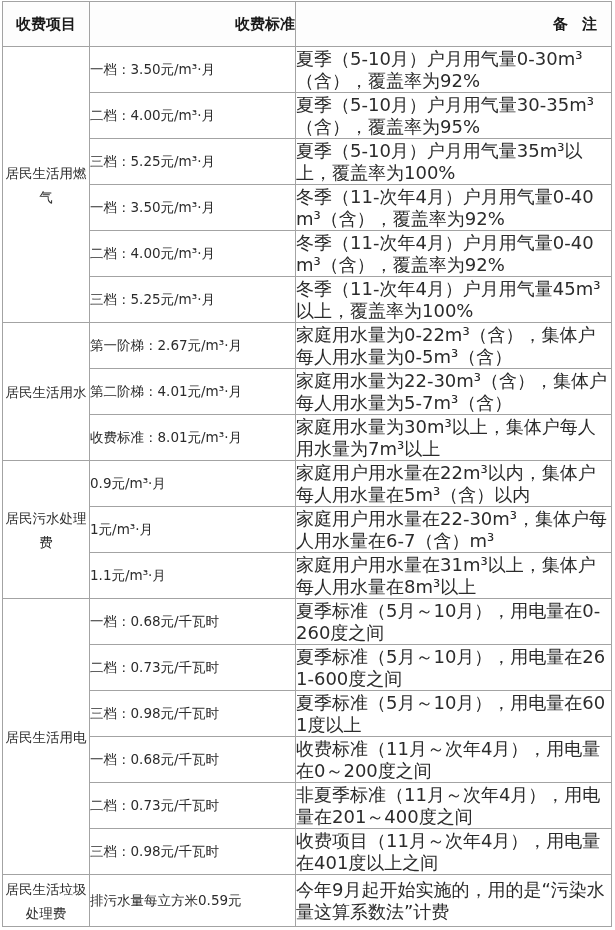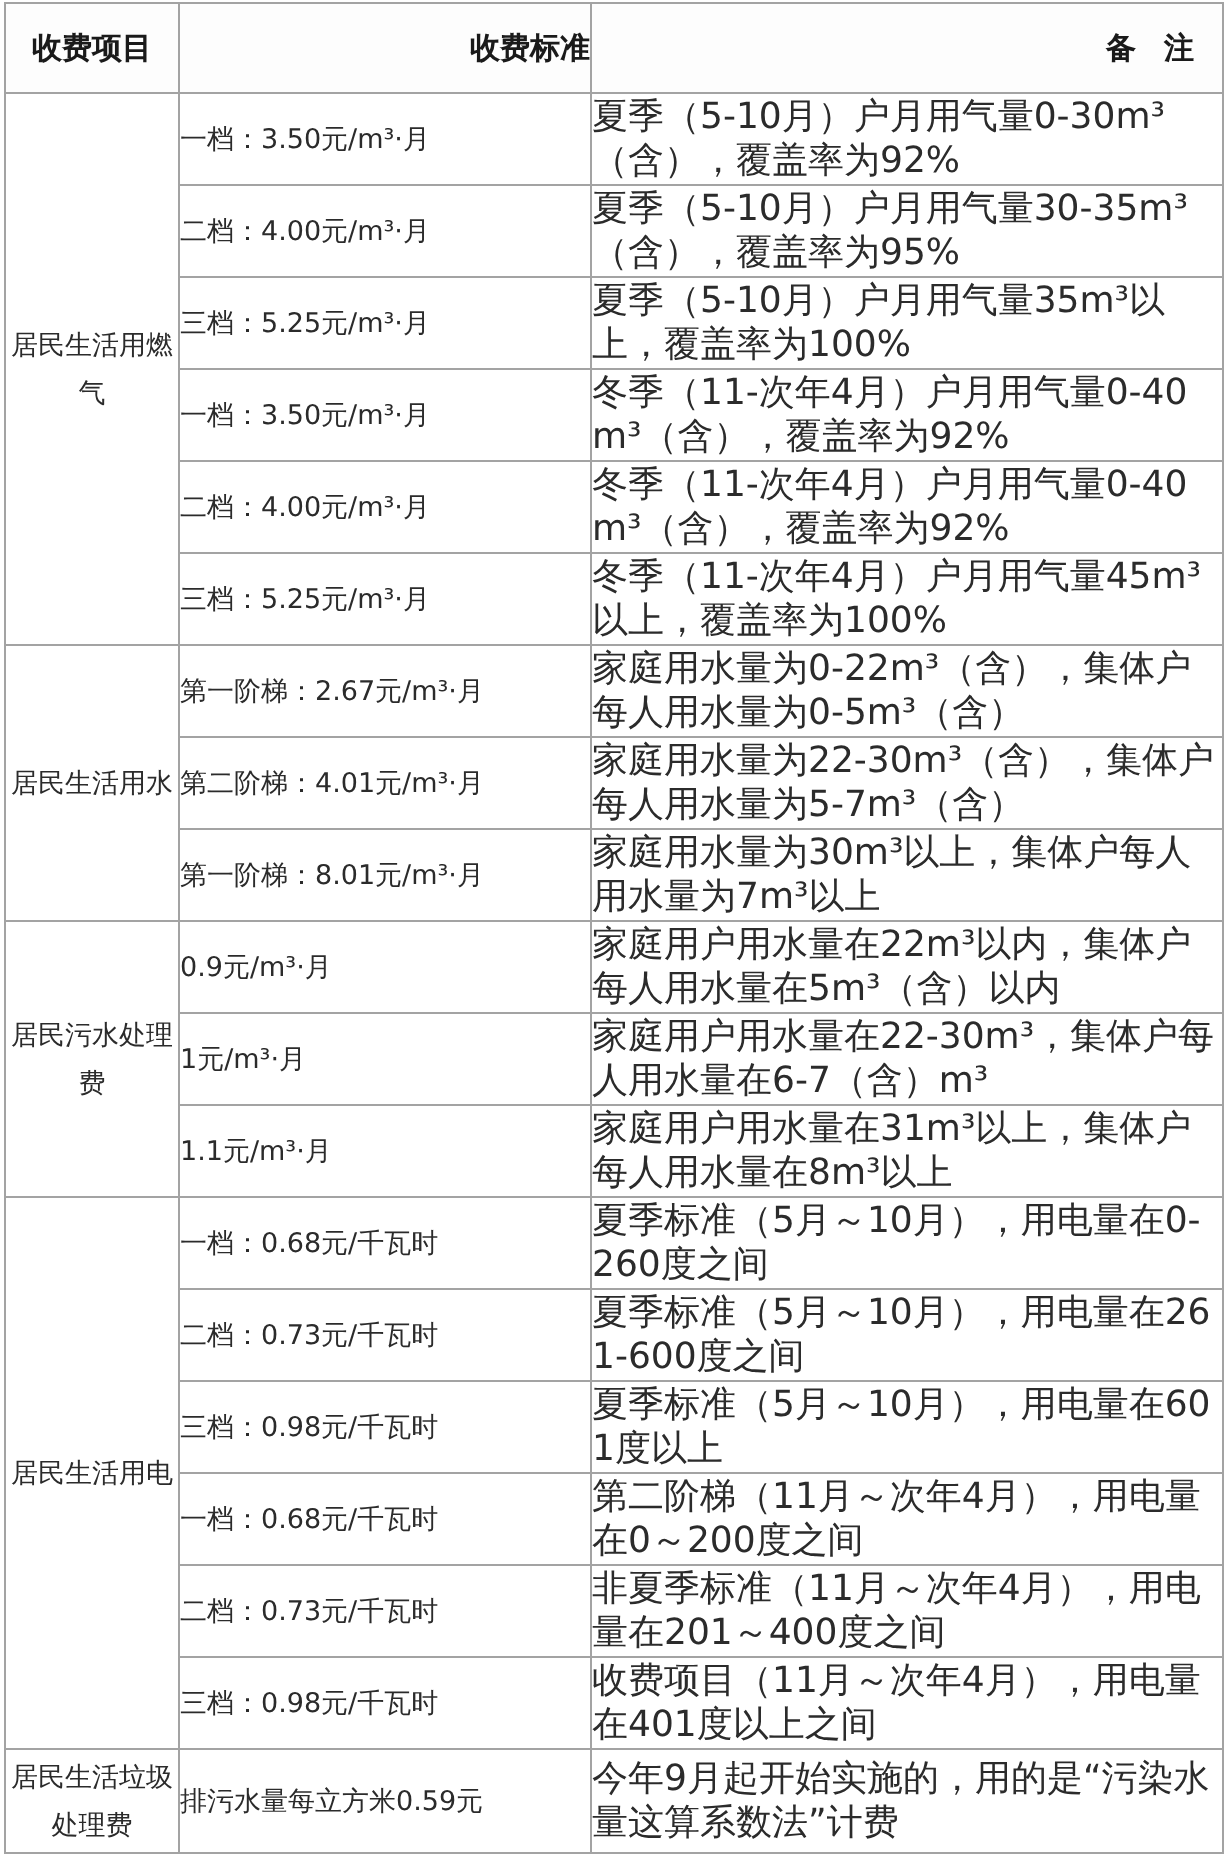--- a/index.html
+++ b/index.html
@@ -73,21 +73,21 @@
     <tr>
       <td class="cat" rowspan="3">居民生活用水</td>
       <td class="std">第一阶梯：2.67元/m³·月</td>
       <td class="note">家庭用水量为0-22m³（含），集体户每人用水量为0-5m³（含）</td>
     </tr>
     <tr>
       <td class="std">第二阶梯：4.01元/m³·月</td>
       <td class="note">家庭用水量为22-30m³（含），集体户每人用水量为5-7m³（含）</td>
     </tr>
     <tr>
-      <td class="std">第一阶梯：8.01元/m³·月</td>
+      <td class="std">收费标准：8.01元/m³·月</td>
       <td class="note">家庭用水量为30m³以上，集体户每人用水量为7m³以上</td>
     </tr>
 
     <tr>
       <td class="cat" rowspan="3">居民污水处理费</td>
       <td class="std">0.9元/m³·月</td>
       <td class="note">家庭用户用水量在22m³以内，集体户每人用水量在5m³（含）以内</td>
     </tr>
     <tr>
       <td class="std">1元/m³·月</td>
@@ -106,21 +106,21 @@
     <tr>
       <td class="std">二档：0.73元/千瓦时</td>
       <td class="note">夏季标准（5月～10月），用电量在261-600度之间</td>
     </tr>
     <tr>
       <td class="std">三档：0.98元/千瓦时</td>
       <td class="note">夏季标准（5月～10月），用电量在601度以上</td>
     </tr>
     <tr>
       <td class="std">一档：0.68元/千瓦时</td>
-      <td class="note">第二阶梯（11月～次年4月），用电量在0～200度之间</td>
+      <td class="note">收费标准（11月～次年4月），用电量在0～200度之间</td>
     </tr>
     <tr>
       <td class="std">二档：0.73元/千瓦时</td>
       <td class="note">非夏季标准（11月～次年4月），用电量在201～400度之间</td>
     </tr>
     <tr>
       <td class="std">三档：0.98元/千瓦时</td>
       <td class="note">收费项目（11月～次年4月），用电量在401度以上之间</td>
     </tr>
 

